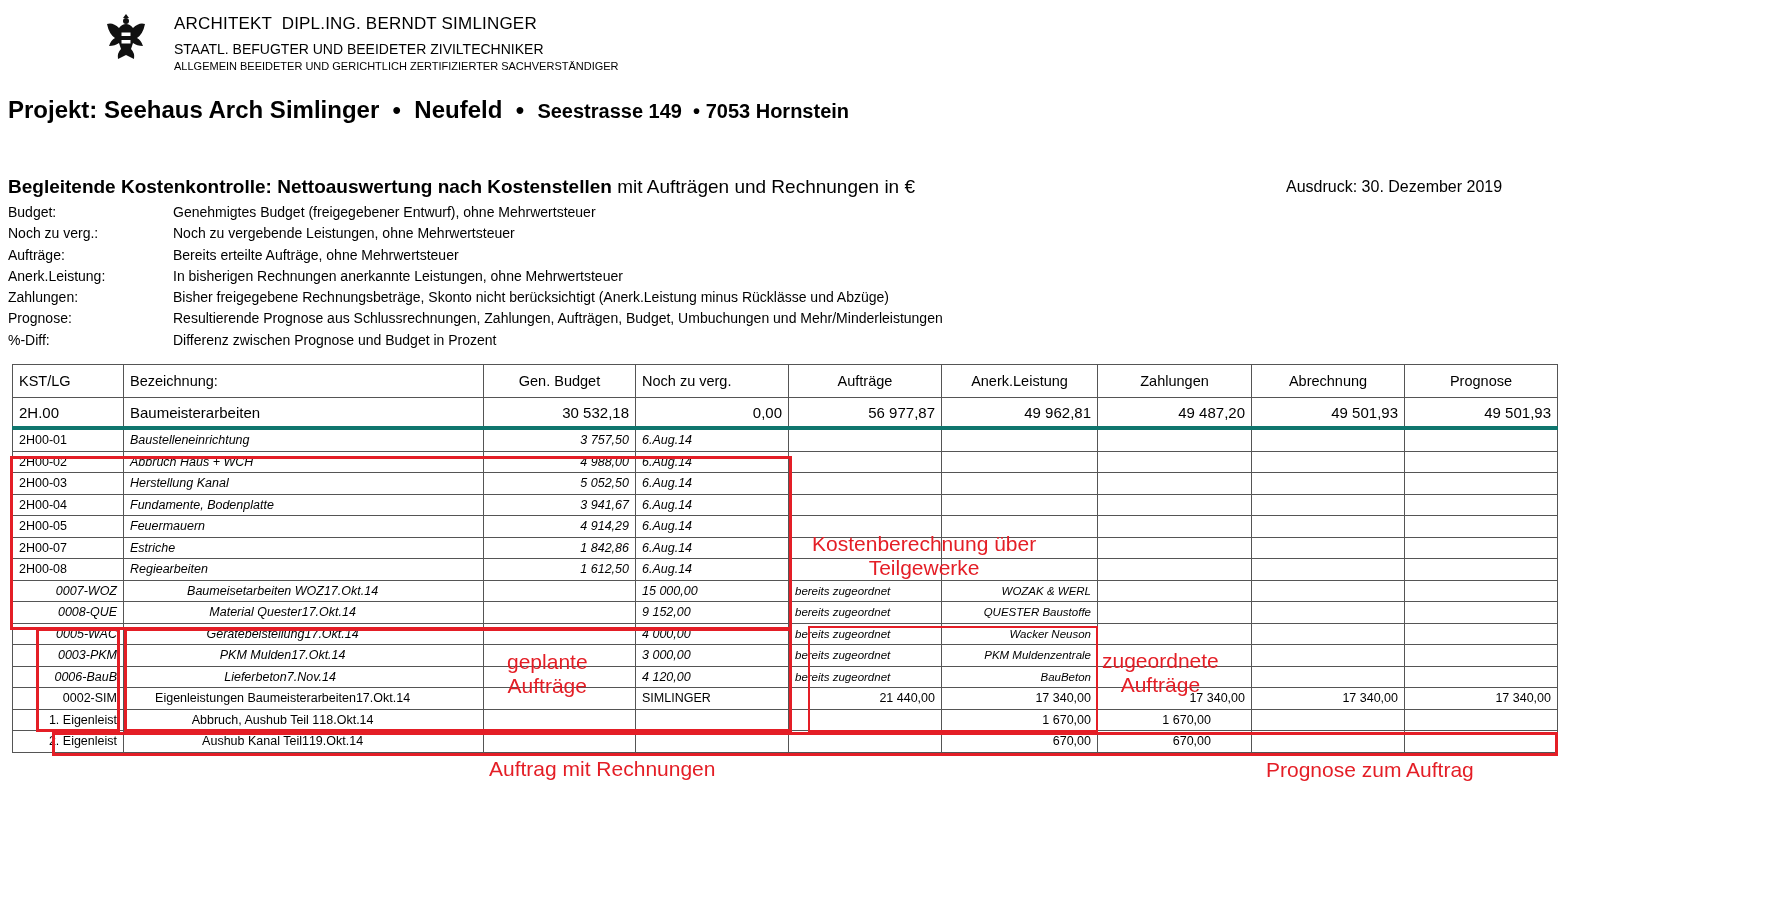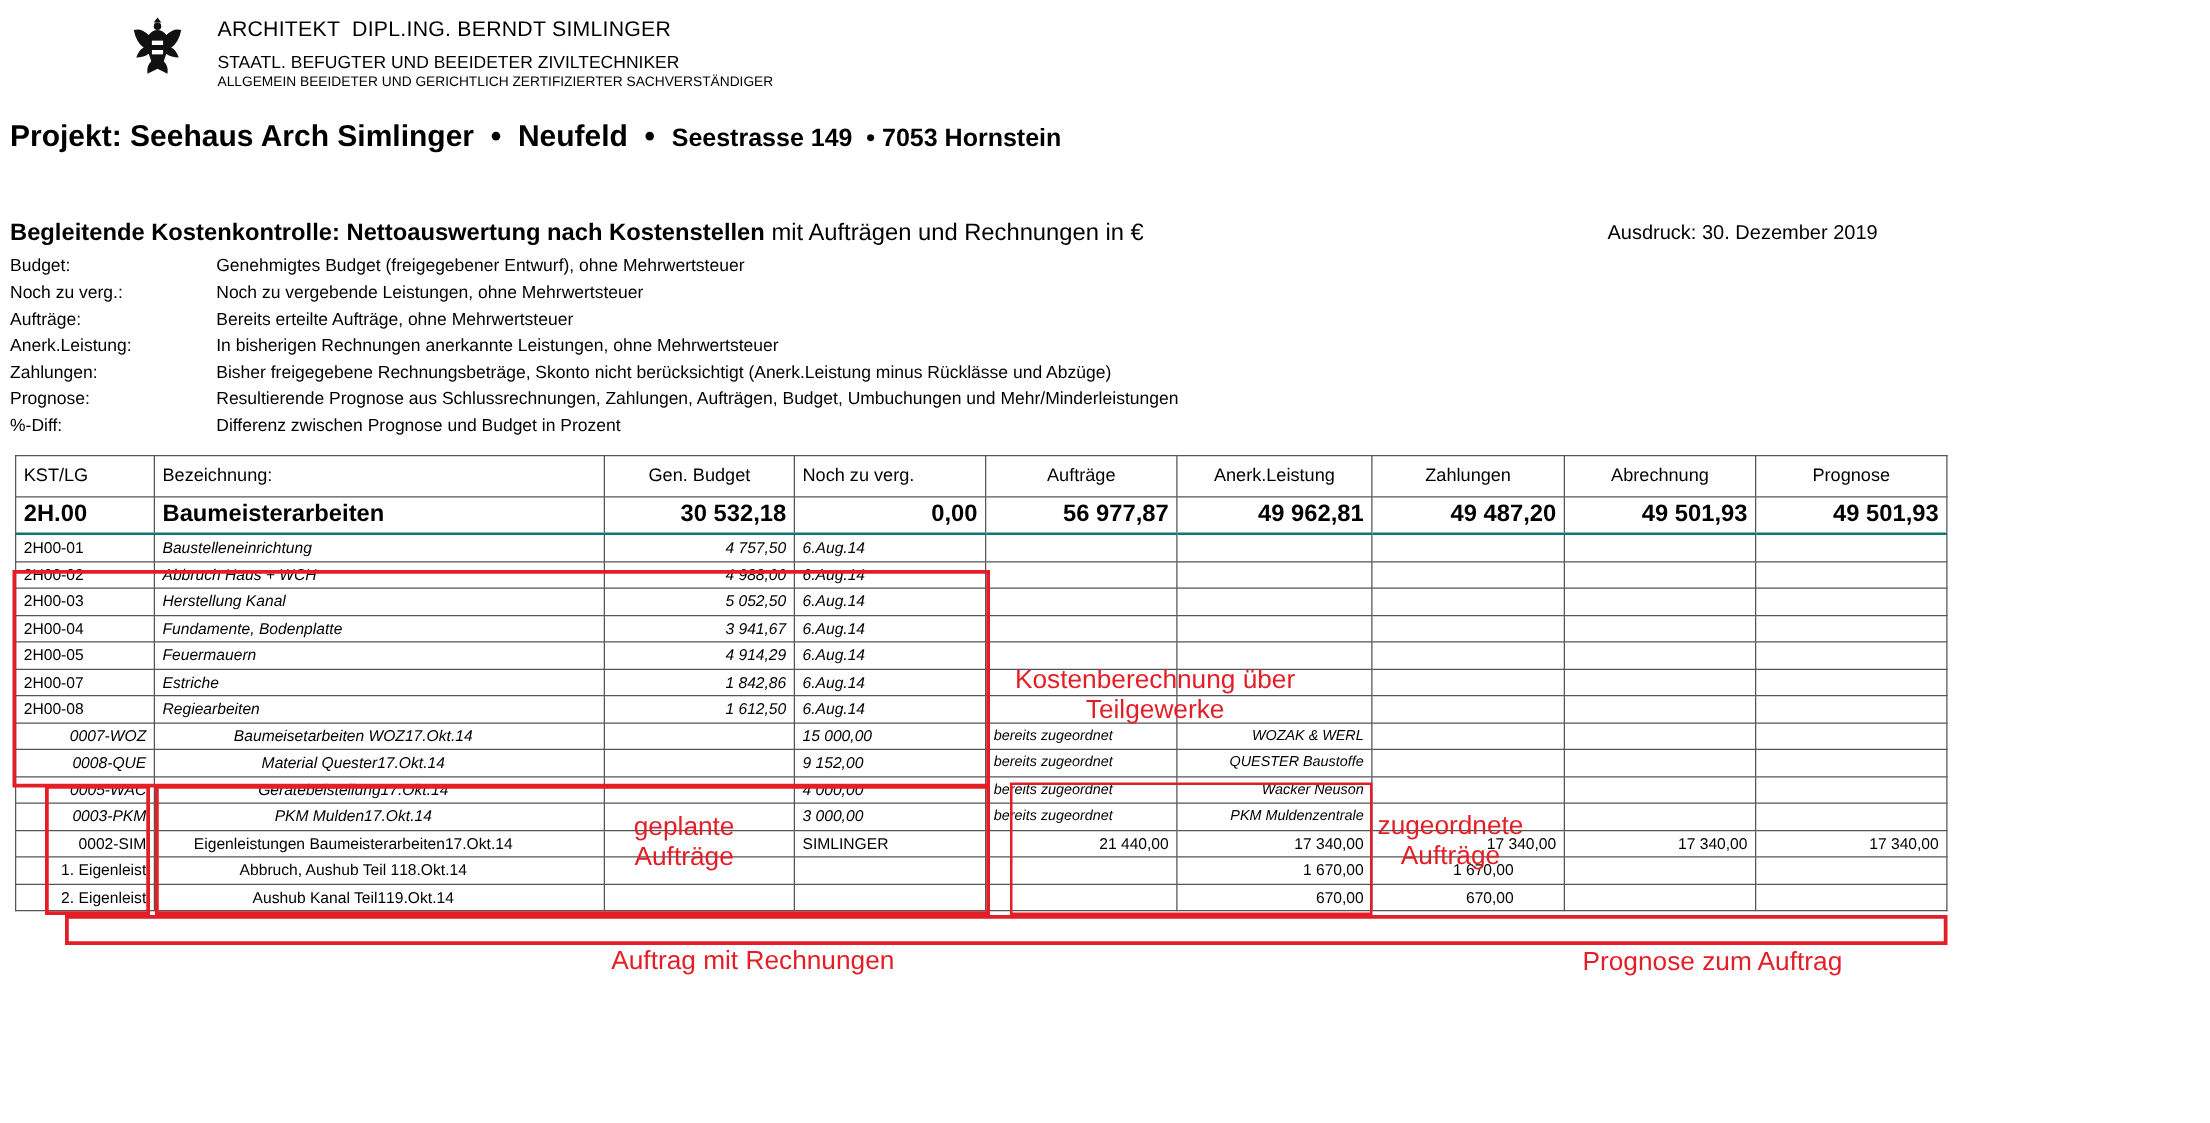--- a/index.html
+++ b/index.html
@@ -14,21 +14,21 @@
   .title{left:8px;top:176px;font-size:19px;white-space:nowrap;}
   .title b{font-weight:bold;}
   .printdate{left:1286px;top:178px;font-size:16px;}
   .legend{left:8px;top:202px;font-size:14px;line-height:21.3px;}
   .legend .row{display:flex;}
   .legend .k{width:165px;}
   table.grid{position:absolute;left:12px;top:364px;border-collapse:collapse;table-layout:fixed;font-size:12.5px;}
   table.grid td{border:1px solid #555;padding:0 6px;height:20.5px;white-space:nowrap;overflow:hidden;}
   table.grid tr.h1 td{height:32px;font-weight:normal;font-size:14.5px;}
   table.grid tr.h2 td{height:30px;font-size:14px;}
-  table.grid tr.sum td{height:28px;font-weight:bold;font-size:19px;border-bottom:2px solid #0f766e;}
+  table.grid tr.sum td{height:28px;font-weight:normal;font-size:15px;border-bottom:4px solid #0f766e;}
   .r{text-align:right;} .c{text-align:center;} .i{font-style:italic;}
   .dates{display:flex;justify-content:center;}
   .dates span:last-child{width:96px;text-align:left;}
   .box{position:absolute;border:3px solid #e41e26;box-sizing:border-box;}
   .box2{position:absolute;border:2px solid #e41e26;box-sizing:border-box;}
   .note{position:absolute;color:#e41e26;font-size:21px;line-height:24px;white-space:pre;text-align:center;}
 </style>
 </head>
 <body>
 
@@ -113,21 +113,21 @@
     <td class="r">56 977,87</td>
     <td class="r">49 962,81</td>
     <td class="r">49 487,20</td>
     <td class="r">49 501,93</td>
     <td class="r">49 501,93</td>
   </tr>
 
   <tr>
         <td>2H00-01</td>
         <td class="i">Baustelleneinrichtung</td>
-        <td class="r i">4 757,50</td>
+        <td class="r i">3 757,50</td>
         <td class="i">6.Aug.14</td>
         <td></td>
         <td></td>
         <td></td>
         <td></td>
         <td></td>
       </tr>
   <tr>
         <td>2H00-02</td>
         <td class="i">Abbruch Haus + WCH</td>
@@ -248,20 +248,36 @@
         <td class="i">
           <div class="dates">
             <span>PKM Mulden</span>
             <span>17.Okt.14</span>
           </div>
         </td>
         <td></td>
         <td class="i">3 000,00</td>
         <td class="i" style="font-size:11.5px">bereits zugeordnet</td>
         <td class="r i" style="font-size:11.5px">PKM Muldenzentrale</td>
+        <td></td>
+        <td></td>
+        <td></td>
+      </tr>
+  <tr>
+        <td class="r i">0006-BauB</td>
+        <td class="i">
+          <div class="dates">
+            <span>Lieferbeton</span>
+            <span>7.Nov.14</span>
+          </div>
+        </td>
+        <td></td>
+        <td class="i">4 120,00</td>
+        <td class="i" style="font-size:11.5px">bereits zugeordnet</td>
+        <td class="r i" style="font-size:11.5px">BauBeton</td>
         <td></td>
         <td></td>
         <td></td>
       </tr>
 
   <tr>
     <td class="r">0002-SIM</td>
     <td>
           <div class="dates">
             <span>Eigenleistungen Baumeisterarbeiten</span>

